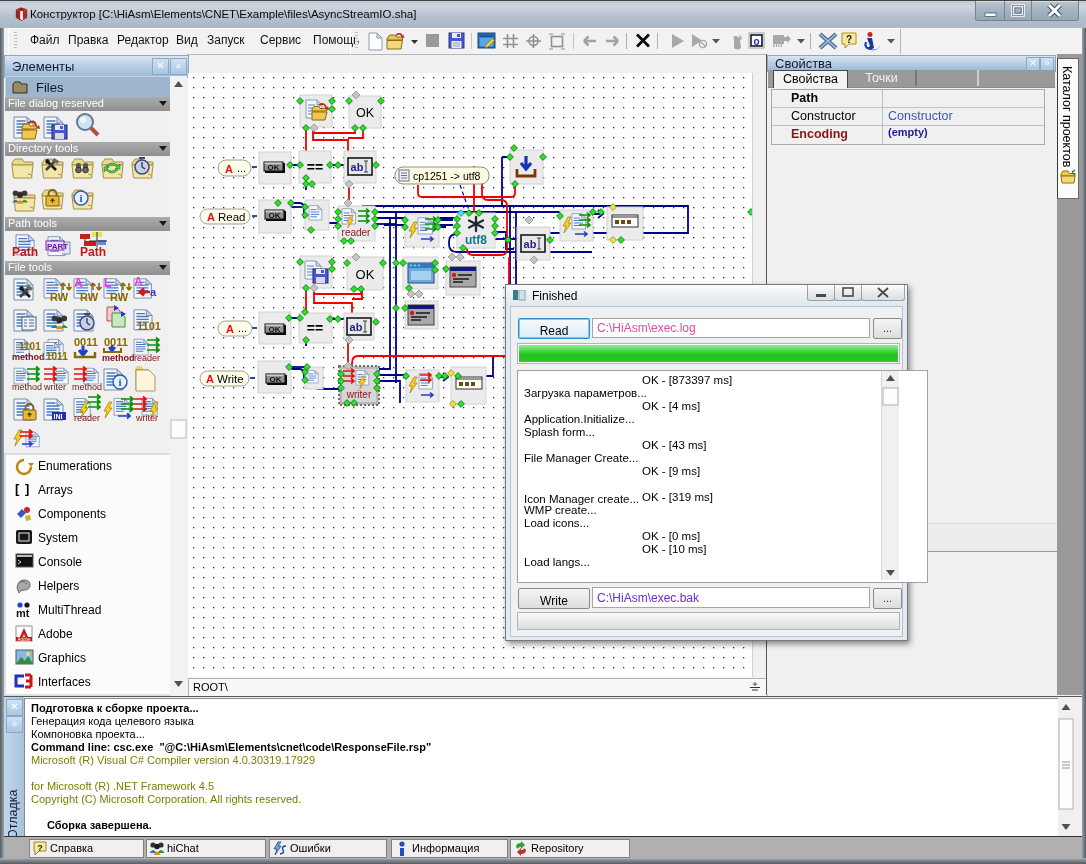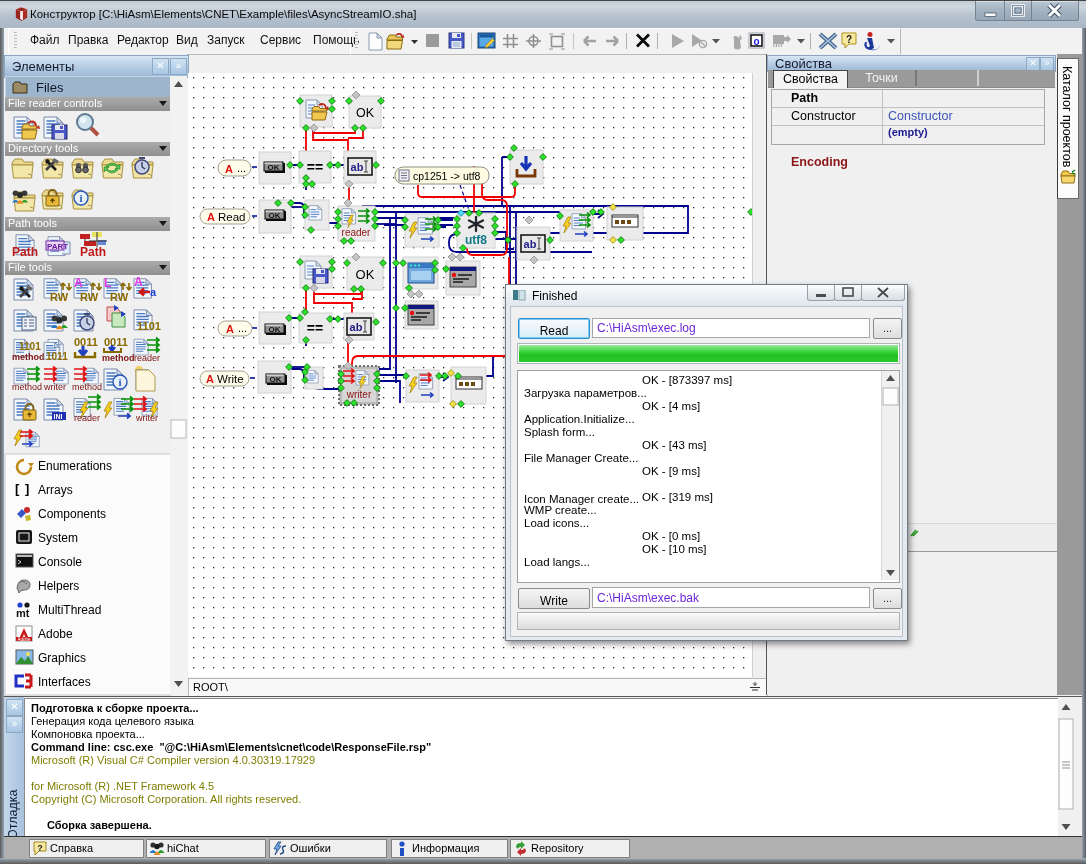--- a/index.html
+++ b/index.html
@@ -185,21 +185,21 @@
       <div class="pbtn" style="right:19px;">✕</div>
         <div class="pbtn" style="right:1px;">»</div>
     </div>
     <div id="filesrow" class="abs">
         <svg class="abs" style="left:6px;top:3px" width="16" height="14">
           <path d="M1 4 l2 -2 h5 l1 2 h6 v9 h-14 z" fill="#9a8a66" stroke="#3a2e14"></path>
         </svg>
         <span>Files</span>
       </div>
     <div class="sechdr" style="top:43px;">
-        <span class="t">File reader controls</span>
+        <span class="t">File dialog reserved</span>
         <div class="ar"></div>
       </div>
     <div class="sechdr" style="top:88px;">
         <span class="t">Directory tools</span>
         <div class="ar"></div>
       </div>
     <div class="sechdr" style="top:163px;">
         <span class="t">Path tools</span>
         <div class="ar"></div>
       </div>
@@ -1165,21 +1165,21 @@
       <div class="abs" style="left:80px;top:0px;width:67px;height:16px;border-right:2px solid #787878;text-align:center;font-size:12.5px;color:#f2f2f2;"><span style="position:relative;top:1px;">Точки</span></div>
       <div class="abs" style="left:149px;top:0px;width:60px;height:16px;border-right:2px solid #cecece;"></div>
     </div>
     <div class="abs" style="left:4px;top:35px;width:272px;height:54px;border:1px solid #a8a8a8;background:#f0f0f0;">
       <div class="abs" style="left:0;top:17px;width:272px;height:1px;background:#c0c0c0;"></div>
       <div class="abs" style="left:0;top:35px;width:272px;height:1px;background:#c0c0c0;"></div>
       <div class="abs" style="left:110px;top:0;width:1px;height:54px;background:#c0c0c0;"></div>
       <span class="abs" style="left:19px;top:1px;font-size:12.5px;font-weight:bold;color:#000;">Path</span>
       <span class="abs" style="left:19px;top:19px;font-size:12.5px;color:#000;">Constructor</span>
       <span class="abs" style="left:116px;top:19px;font-size:12.5px;color:#3c55bb;">Constructor</span>
-      <span class="abs" style="left:19px;top:37px;font-size:12.5px;font-weight:bold;color:#8a1418;margin-top:28px;">Encoding</span>
+      <span class="abs" style="left:19px;top:37px;font-size:12.5px;font-weight:bold;color:#8a1418;">Encoding</span>
       <span class="abs" style="left:116px;top:36px;font-size:11px;font-weight:bold;color:#1c1c90;">(empty)</span>
     </div>
     <div class="abs" style="left:0;top:469px;width:290px;height:27px;background:#ededed;border-top:1px solid #d8d8d8;border-bottom:1px solid #9a9a9a;"></div>
     <svg class="abs" style="left:142px;top:473px;" width="12" height="12">
         <path d="M2 9 l5 -6 m-3 6 l5 -5" stroke="#2a9a2a" stroke-width="1.6"></path>
       </svg>
   </div>
   <div id="rdock" class="abs">
     <div class="abs" style="left:0px;top:4px;width:20px;height:139px;background:#fbfbfb;border:1px solid #6a6a6a;border-left:1px solid #3a3a3a;">
       <svg class="abs" style="left:0;top:0;" width="20" height="139">
@@ -1232,28 +1232,28 @@
             <rect x="8" y="3" width="10" height="8" fill="none" stroke="#4a4a4a" stroke-width="1.6"></rect>
           </svg></div>
       <div class="w7b" style="left:355px;width:42px;"><svg width="42" height="15">
             <path d="M16 3 l10 9 m0 -9 l-10 9" stroke="#4a4a4a" stroke-width="1.8"></path>
           </svg></div>
     </div>
     <div class="abs" style="left:4px;top:21px;width:391px;height:329px;background:#f0f0f0;border:1px solid #b8c2ca;"></div>
     <div class="abs" style="left:12px;top:33px;width:70px;height:19px;background:linear-gradient(#f7fbfd,#e9f4fa 50%,#d9edf8);border:1px solid #2d8dcb;box-shadow:0 0 0 1px #7fcdf3 inset;border-radius:2px;text-align:center;">
       <span style="position:relative;top:2px;font-size:12px;color:#000;">Read</span></div>
     <div class="abs" style="left:86px;top:33px;width:276px;height:18px;background:#fff;border:1px solid #a6a6a6;">
-      <span class="abs" style="left:4px;top:2px;font-size:12px;color:#6d28d9;">C:\HiAsm\exec.log</span>
+      <span class="abs" style="left:4px;top:2px;font-size:12px;color:#ec4899;">C:\HiAsm\exec.log</span>
       </div>
     <div class="abs" style="left:367px;top:33px;width:27px;height:19px;background:linear-gradient(#f5f5f5,#dddddd);border:1px solid #8a8a8a;border-radius:2px;text-align:center;">
       <span style="position:relative;top:-1px;font-size:11px;color:#333;">...</span></div>
     <div class="abs" style="left:11px;top:58px;width:381px;height:19px;border:1px solid #aeb6bc;background:#fdfdfd;padding:0;">
       <div class="abs" style="left:1px;top:1px;width:379px;height:17px;background:linear-gradient(#9ce89c,#38d438 40%,#20c020 60%,#28cc28);"></div>
     </div>
-    <div class="abs" style="left:11px;top:85px;width:381px;height:211px;background:#fff;border:1px solid #9aa2a8;">
+    <div class="abs" style="left:11px;top:85px;width:381px;height:211px;background:#fff;border:1px solid #9aa2a8;padding-left:28px;">
       <div class="abs" style="left:0;top:0;width:362px;height:209px;" id="loglist">
         <div class="dl" style="top:3px;left:124px;">OK - [873397 ms]</div>
         <div class="dl" style="top:16px;">Загрузка параметров...</div>
         <div class="dl" style="top:29px;left:124px;">OK - [4 ms]</div>
         <div class="dl" style="top:42px;">Application.Initialize...</div>
         <div class="dl" style="top:55px;">Splash form...</div>
         <div class="dl" style="top:68px;left:124px;">OK - [43 ms]</div>
         <div class="dl" style="top:81px;">File Manager Create...</div>
         <div class="dl" style="top:94px;left:124px;">OK - [9 ms]</div>
         <div class="dl" style="top:107px;margin-top:15px;">Icon Manager create...</div>

